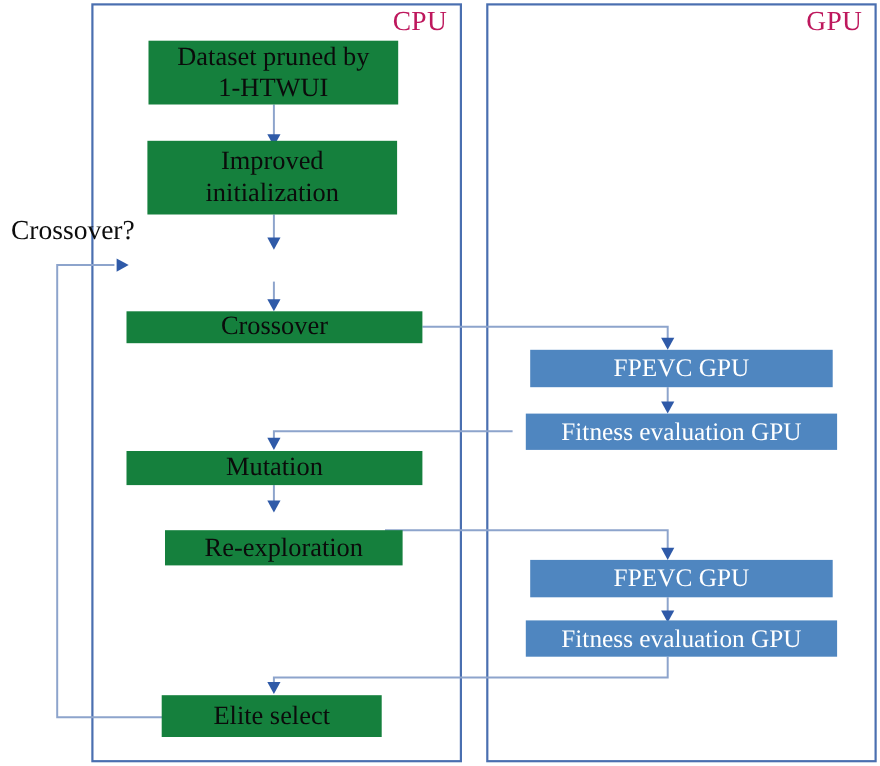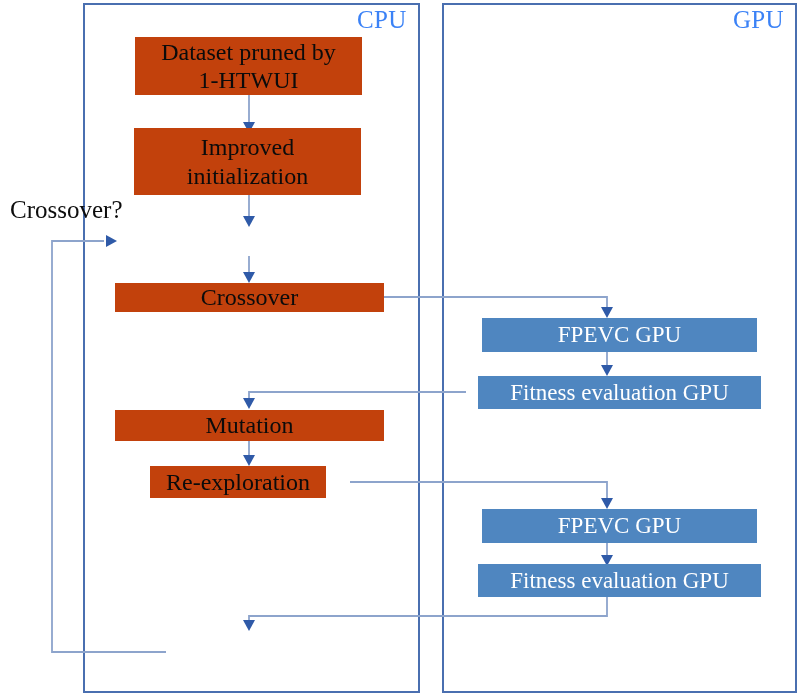--- a/index.html
+++ b/index.html
@@ -16,36 +16,36 @@
   }
   .panel{
     position:absolute;
     border:2px solid #4a6fb0;
     background:transparent;
     box-sizing:border-box;
   }
   .panel-label{
     position:absolute;
     font-size:25px;
-    color:#3b82f6;
+    color:#be185d;
     letter-spacing:0.3px;
     white-space:nowrap;
   }
   .node{
     position:absolute;
     box-sizing:border-box;
     display:flex;
     align-items:center;
     justify-content:center;
     text-align:center;
     line-height:1.18;
     white-space:pre-line;
   }
   .node.cpu{
-    background:#c2410c;
+    background:#15803d;
     color:#0b0b0b;
     font-size:24px;
   }
   .node.gpu{
     background:#4f86c0;
     color:#ffffff;
     font-size:23px;
     margin-left:12px;
   }
   .free-label{
@@ -143,22 +143,23 @@
 1-HTWUI</div>
 
   <div class="node cpu" style="left:134px; top:128px; width:227px; height:67px;">Improved
 initialization</div>
 
 
   <div class="node cpu" style="left:115px; top:283px; width:269px; height:29px;">Crossover</div>
 
   <div class="node cpu" style="left:115px; top:410px; width:269px; height:31px;">Mutation</div>
 
-  <div class="node cpu" style="left:150px; top:466px; width:176px; height:32px;">Re-exploration</div>
+  <div class="node cpu" style="left:150px; top:482px; width:216px; height:32px;">Re-exploration</div>
 
+  <div class="node cpu" style="left:147px; top:632px; width:200px; height:38px;">Elite select</div>
 
   <div class="node gpu" style="left:470px; top:318px; width:275px; height:34px;">FPEVC GPU</div>
 
   <div class="node gpu" style="left:466px; top:376px; width:283px; height:33px;">Fitness evaluation GPU</div>
 
   <div class="node gpu" style="left:470px; top:509px; width:275px; height:34px;">FPEVC GPU</div>
 
   <div class="node gpu" style="left:466px; top:564px; width:283px; height:33px;">Fitness evaluation GPU</div>
 
 </div>

